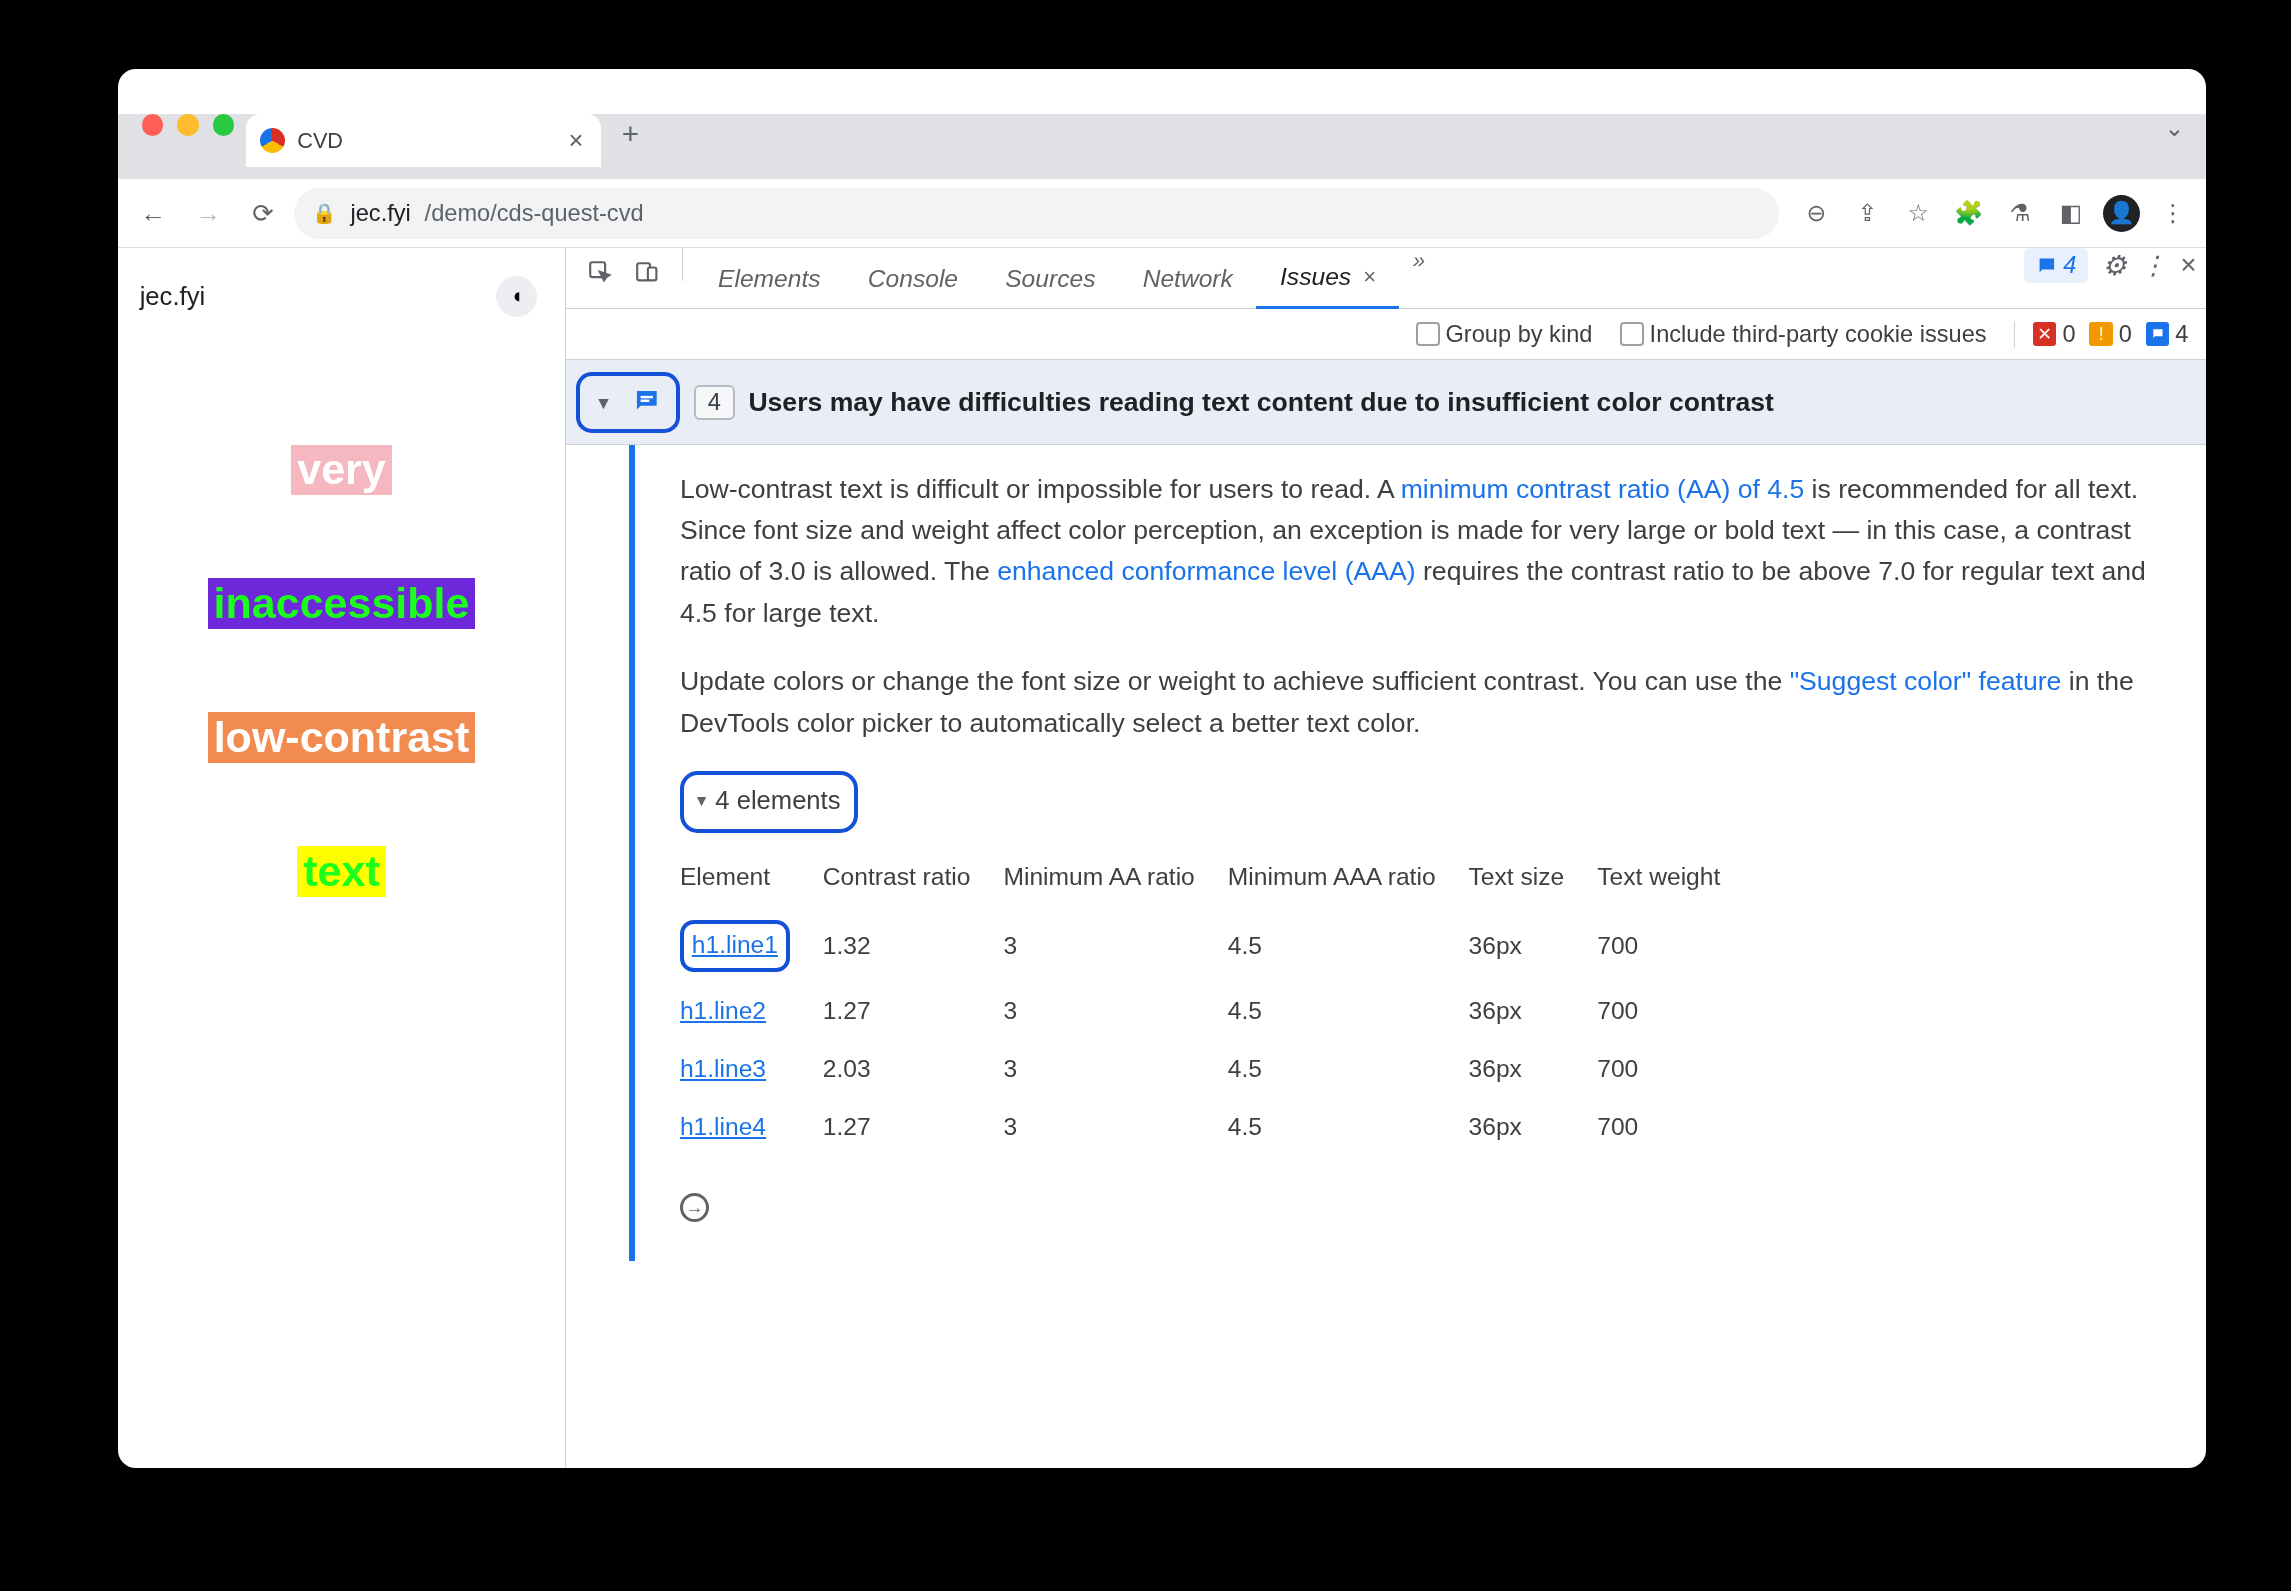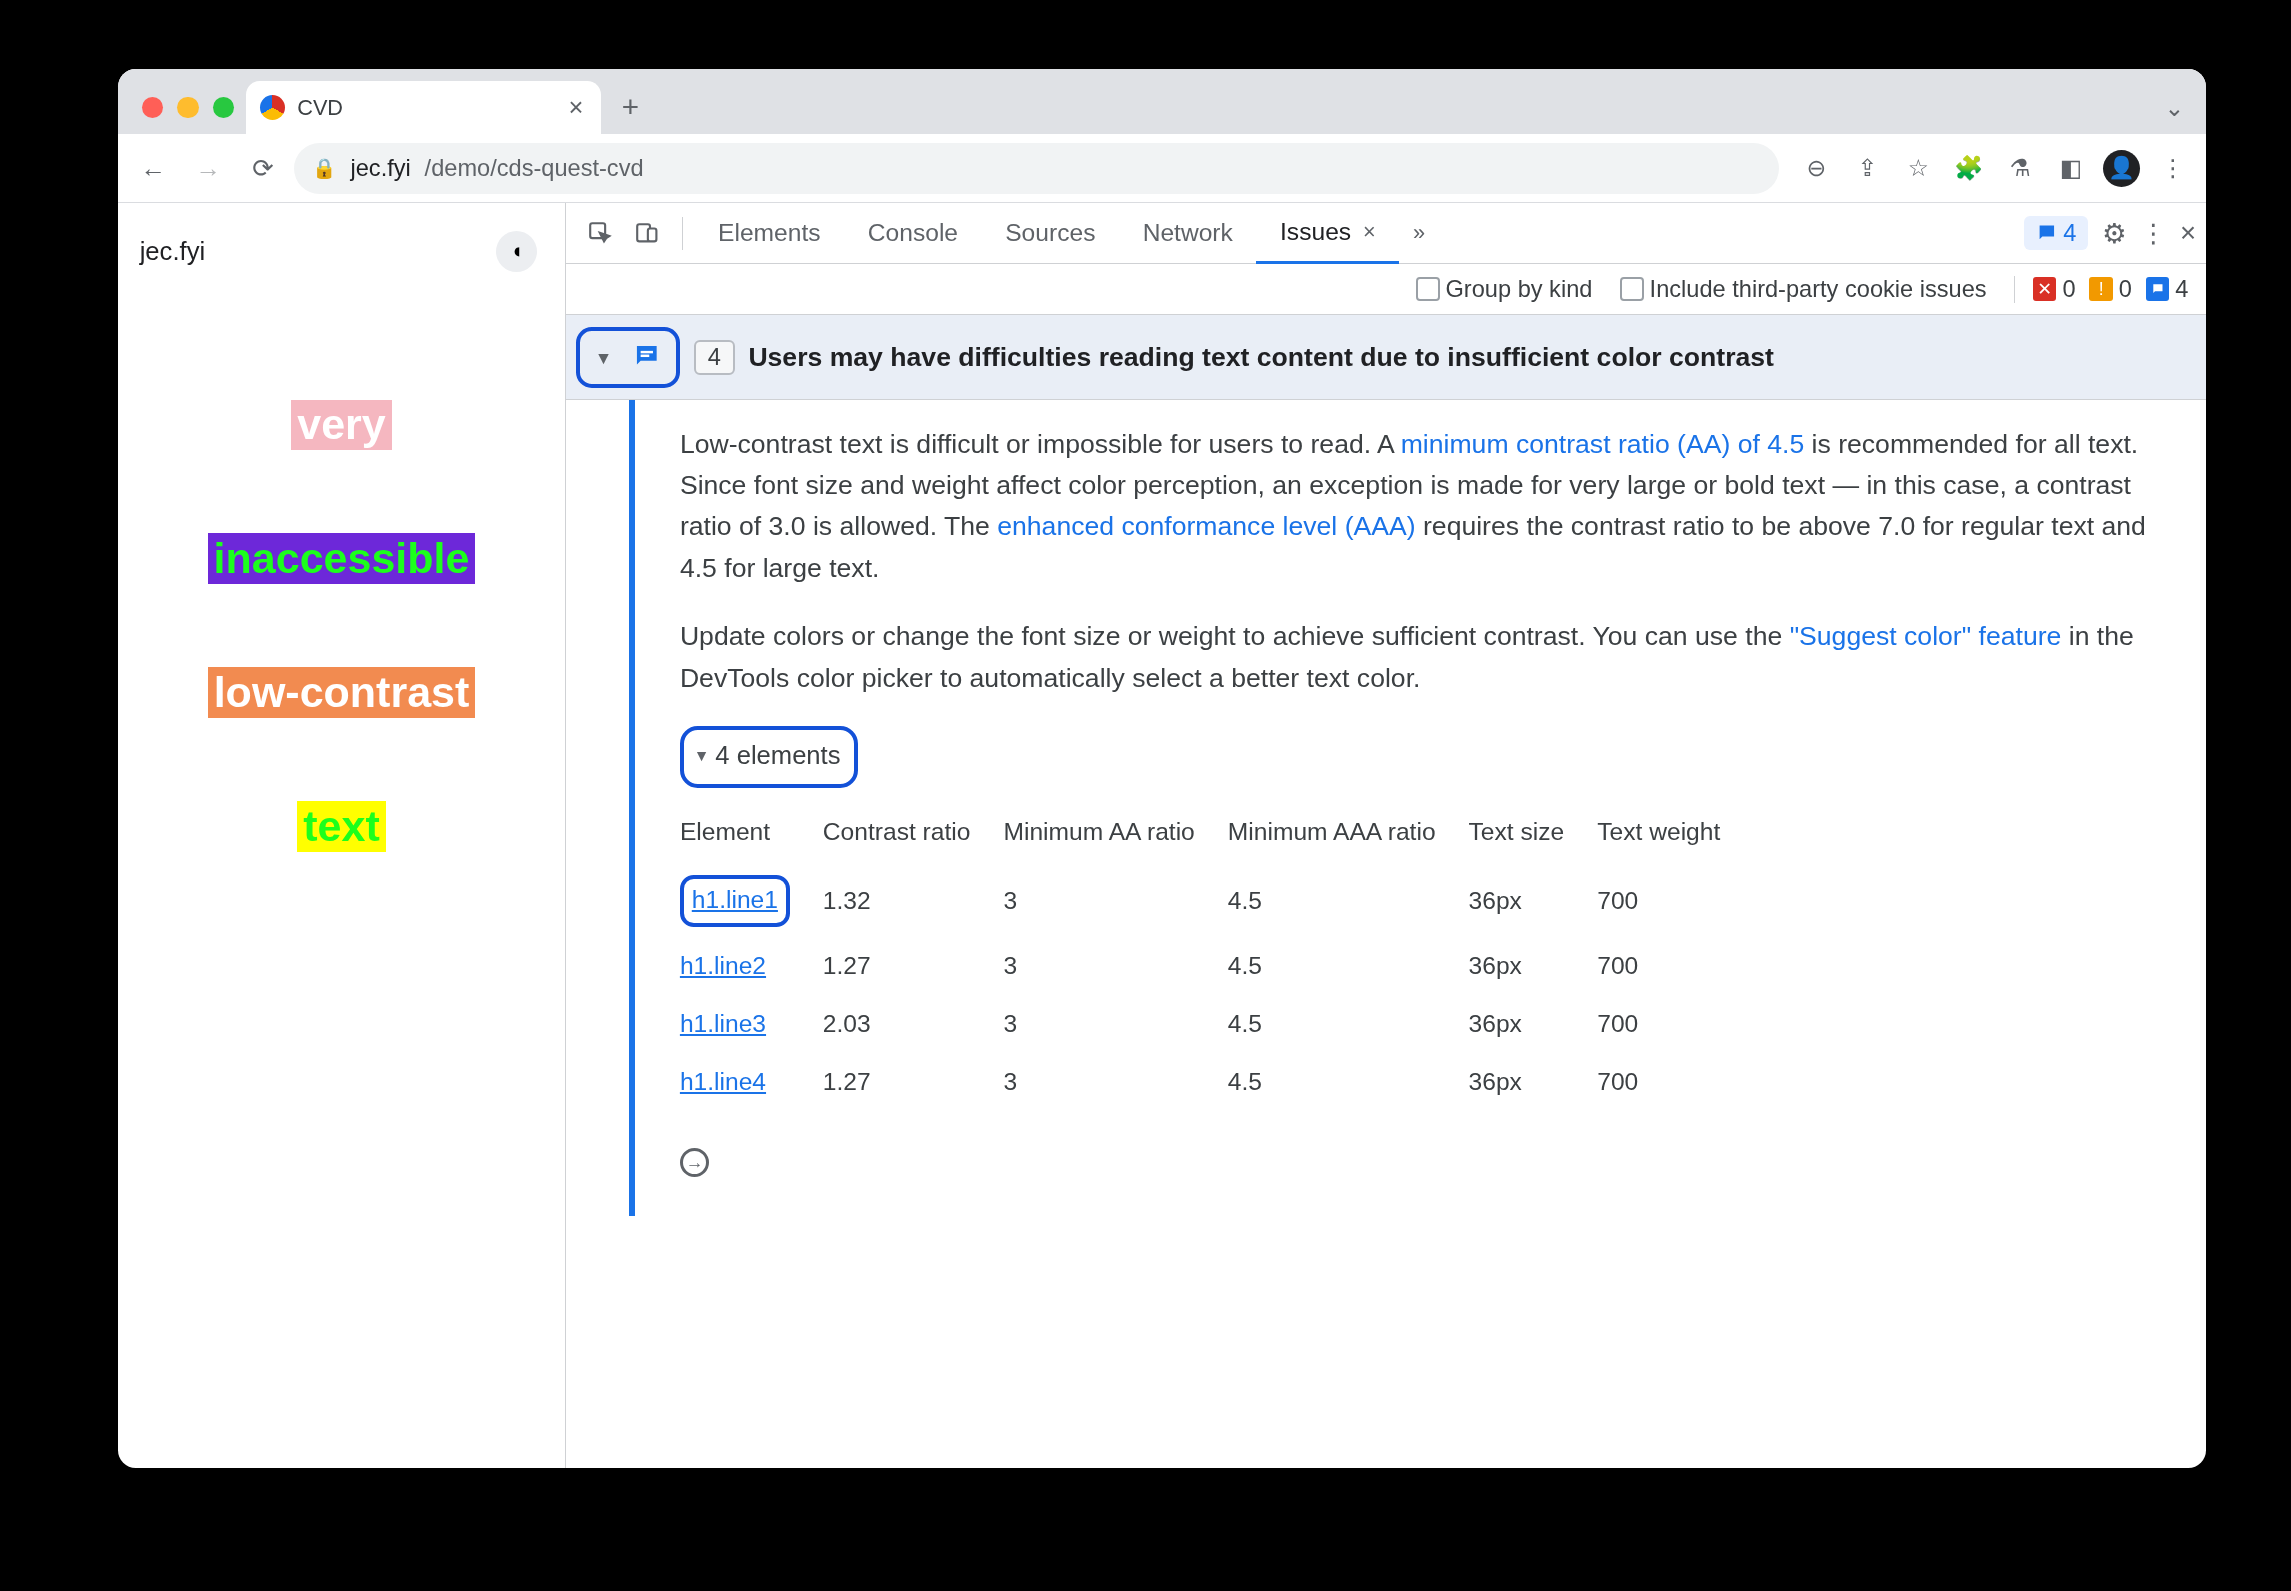--- a/index.html
+++ b/index.html
@@ -23,22 +23,23 @@
     flex-direction: column;
     position: absolute;
     left: 118px;
     top: 69px;
   }
   
   .tabstrip {
     height: 65px;
     background: #dfe1e5;
     display: flex;
-    align-items: flex-end;
+    align-items: flex-start;
     padding: 0 11.8px;
+    margin-top: 45px;
   }
   .traffic { display:flex; gap:13.8px; align-items:center; margin:0 11.8px 15.8px 11.8px;}
   .tl { width:21.7px; height:21.7px; border-radius:50%; }
   .tl.red{background:#ff5f57;} .tl.yel{background:#febc2e;} .tl.grn{background:#28c840;}
   .tab {
     background:#fff; border-radius:13.8px 13.8px 0 0; height:53px;
     display:flex; align-items:center; gap:11.8px; padding:0 17.7px 0 13.8px; min-width:355px;
     font-size:21.7px; color:#3c4043; position:relative;
   }
   .favicon { width:25.6px; height:25.6px; border-radius:50%; background: conic-gradient(#d93025 0 120deg,#fbbc04 120deg 240deg,#1a73e8 240deg 360deg); }
@@ -66,21 +67,21 @@
   .moon { width:41px;height:41px;border-radius:50%;background:#eceef1;display:flex;align-items:center;justify-content:center;font-size:21.7px;}
   .demo-lines { display:flex; flex-direction:column; align-items:center; gap:83px; margin-top:39px;}
   .dl { font-size:43px; font-weight:800; line-height:1; padding:3.9px 5.9px;}
   .l1 { color:#fff; background:#f5b7c0;}
   .l2 { color:#1cff1c; background:#6d28d9;}
   .l3 { color:#fff; background:#f28b50;}
   .l4 { color:#1cff1c; background:#ffff00;}
   
   .devtools { flex:1; display:flex; flex-direction:column; overflow:hidden;}
   .dt-tabs {
-    height:61px; border-bottom:1px solid #cfd1d4; display:flex; align-items:center; gap:0; padding:0 9.9px; font-size:24.6px; color:#5f6368;
+    height:61px; border-bottom:1px solid #cfd1d4; display:flex; align-items:flex-start; gap:0; padding:0 9.9px; font-size:24.6px; color:#5f6368;font-style:italic;
   }
   .dt-ibtn { width:47px;height:47px;display:flex;align-items:center;justify-content:center;color:#5f6368;}
   .dt-sep { width:1px;height:33px;background:#cfd1d4; margin:0 11.8px;}
   .dt-tab { padding:0 23.6px; height:61px; display:flex; align-items:center; gap:5.9px; cursor:pointer;}
   .dt-tab.active { color:#202124; border-bottom:3.9px solid #1a73e8; font-weight:500;}
   .dt-tab .close { font-size:21.7px; margin-left:5.9px; color:#5f6368;}
   .dt-more {padding:0 13.8px; font-size:21.7px;}
   .dt-right { margin-left:auto; display:flex; align-items:center; gap:13.8px;}
   .msgchip { background:#e8f0fe; color:#1a73e8; border-radius:5.9px; padding:3.9px 11.8px; display:flex; align-items:center; gap:5.9px; font-size:23.6px;}
   .gear { font-size:27.6px; color:#5f6368;}

